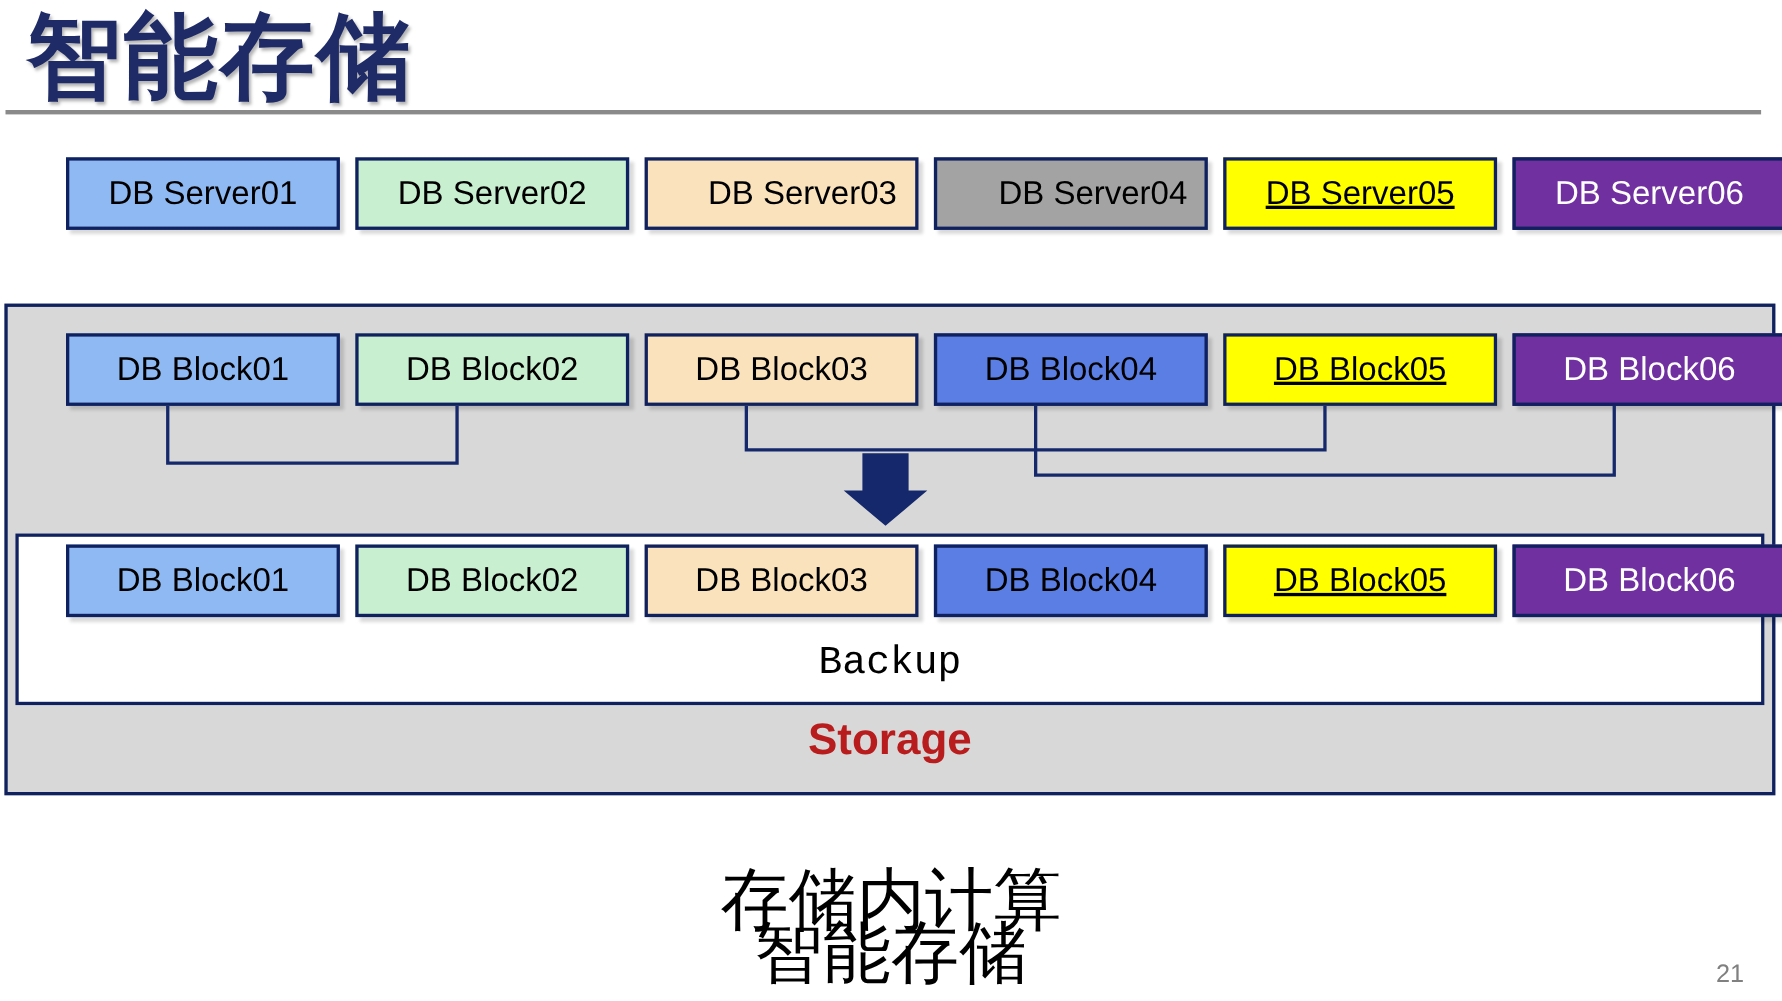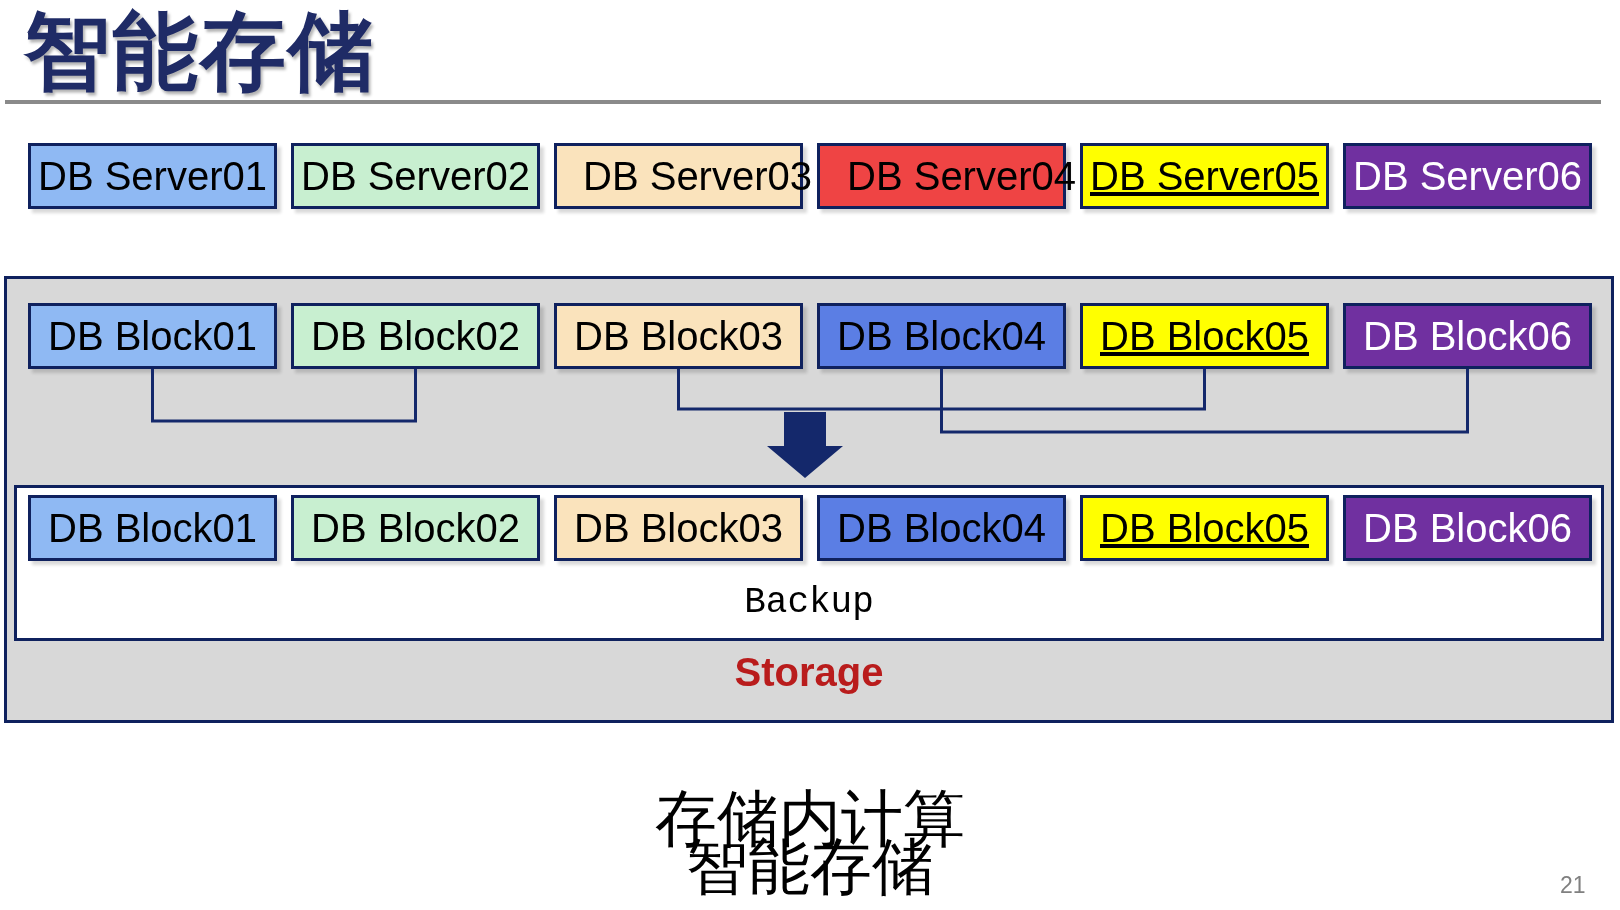--- a/index.html
+++ b/index.html
@@ -19,22 +19,23 @@
   .title-rule{left:5px;top:100px;width:1596px;height:4px;background:#8A8A8A;}
   
   .row{left:0;width:1620px;height:66px;}
   .row-servers{top:143px;}
   .row-blocks-top{top:303px;}
   .row-blocks-bottom{top:495px;}
   .box{
     position:absolute;top:0;width:249px;height:66px;
     border:3px solid #0F215E;box-sizing:border-box;
     display:flex;align-items:center;justify-content:center;
-    font-size:40px;color:#000;white-space:nowrap;
+    font-size:30px;color:#000;white-space:nowrap;
     box-shadow:4px 4px 3px rgba(0,0,0,0.15);
+    margin-left:32px;
   }
   .bx0{left:28px;} .bx1{left:291px;} .bx2{left:554px;}
   .bx3{left:817px;} .bx4{left:1080px;text-decoration:underline;} .bx5{left:1343px;}
   
   .storage-panel{
     left:4px;top:276px;width:1610px;height:447px;
     background:#D8D8D8;border:3px solid #0F215E;box-sizing:border-box;
   }
   .backup-panel{
     left:14px;top:485px;width:1590px;height:156px;
@@ -67,21 +68,21 @@
 </head>
 <body>
 
 <div class="abs slide-title">智能存储</div>
 <div class="abs title-rule"></div>
 
 <div class="abs row row-servers">
   <div class="box bx0" style="background-color: rgb(143, 185, 243); color: rgb(0, 0, 0);">DB Server01</div>
   <div class="box bx1" style="background-color: rgb(200, 239, 208); color: rgb(0, 0, 0);">DB Server02</div>
   <div class="box bx2" style="background-color: rgb(250, 227, 188); color: rgb(0, 0, 0); padding-left: 38px;">DB Server03</div>
-  <div class="box bx3" style="background-color: #ef4444; color: rgb(0, 0, 0); padding-left: 40px;">DB Server04</div>
+  <div class="box bx3" style="background-color: #a3a3a3; color: rgb(0, 0, 0); padding-left: 40px;">DB Server04</div>
   <div class="box bx4" style="background-color: rgb(255, 255, 0); color: rgb(0, 0, 0);">DB Server05</div>
   <div class="box bx5" style="background-color: rgb(112, 48, 160); color: rgb(255, 255, 255);">DB Server06</div>
 </div>
 
 <div class="abs storage-panel"></div>
 
 <div class="abs row row-blocks-top">
   <div class="box bx0" style="background-color: rgb(143, 185, 243); color: rgb(0, 0, 0);">DB Block01</div>
   <div class="box bx1" style="background-color: rgb(200, 239, 208); color: rgb(0, 0, 0);">DB Block02</div>
   <div class="box bx2" style="background-color: rgb(250, 227, 188); color: rgb(0, 0, 0);">DB Block03</div>

